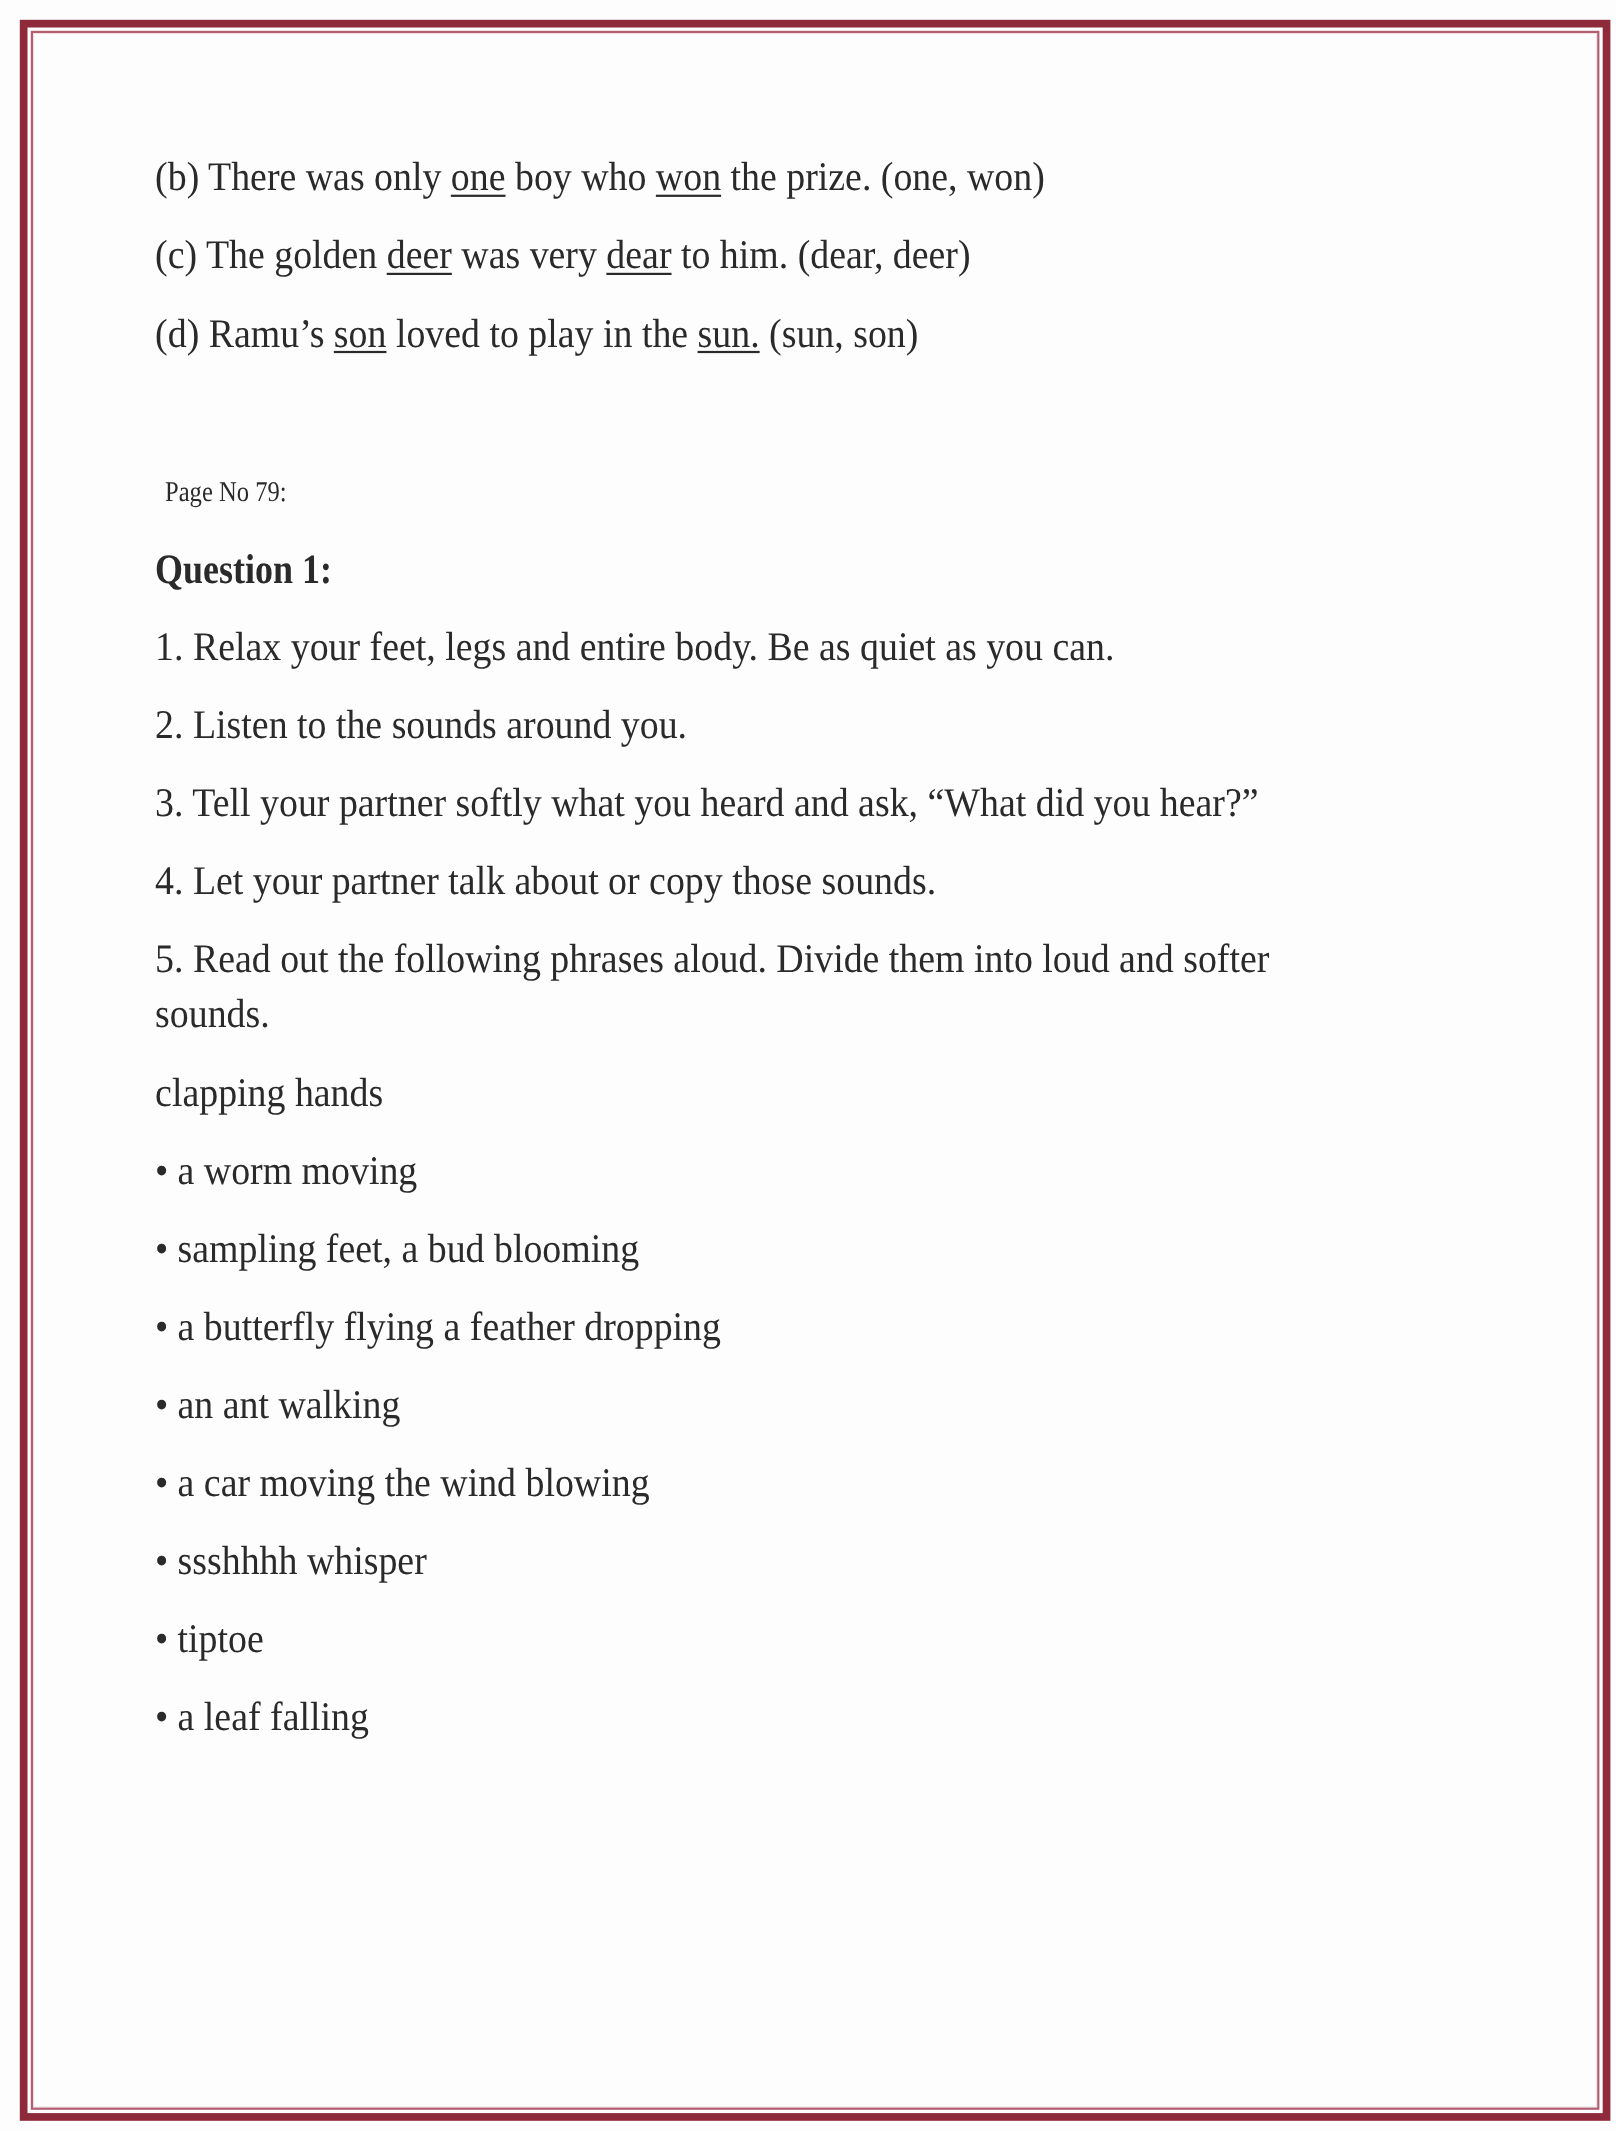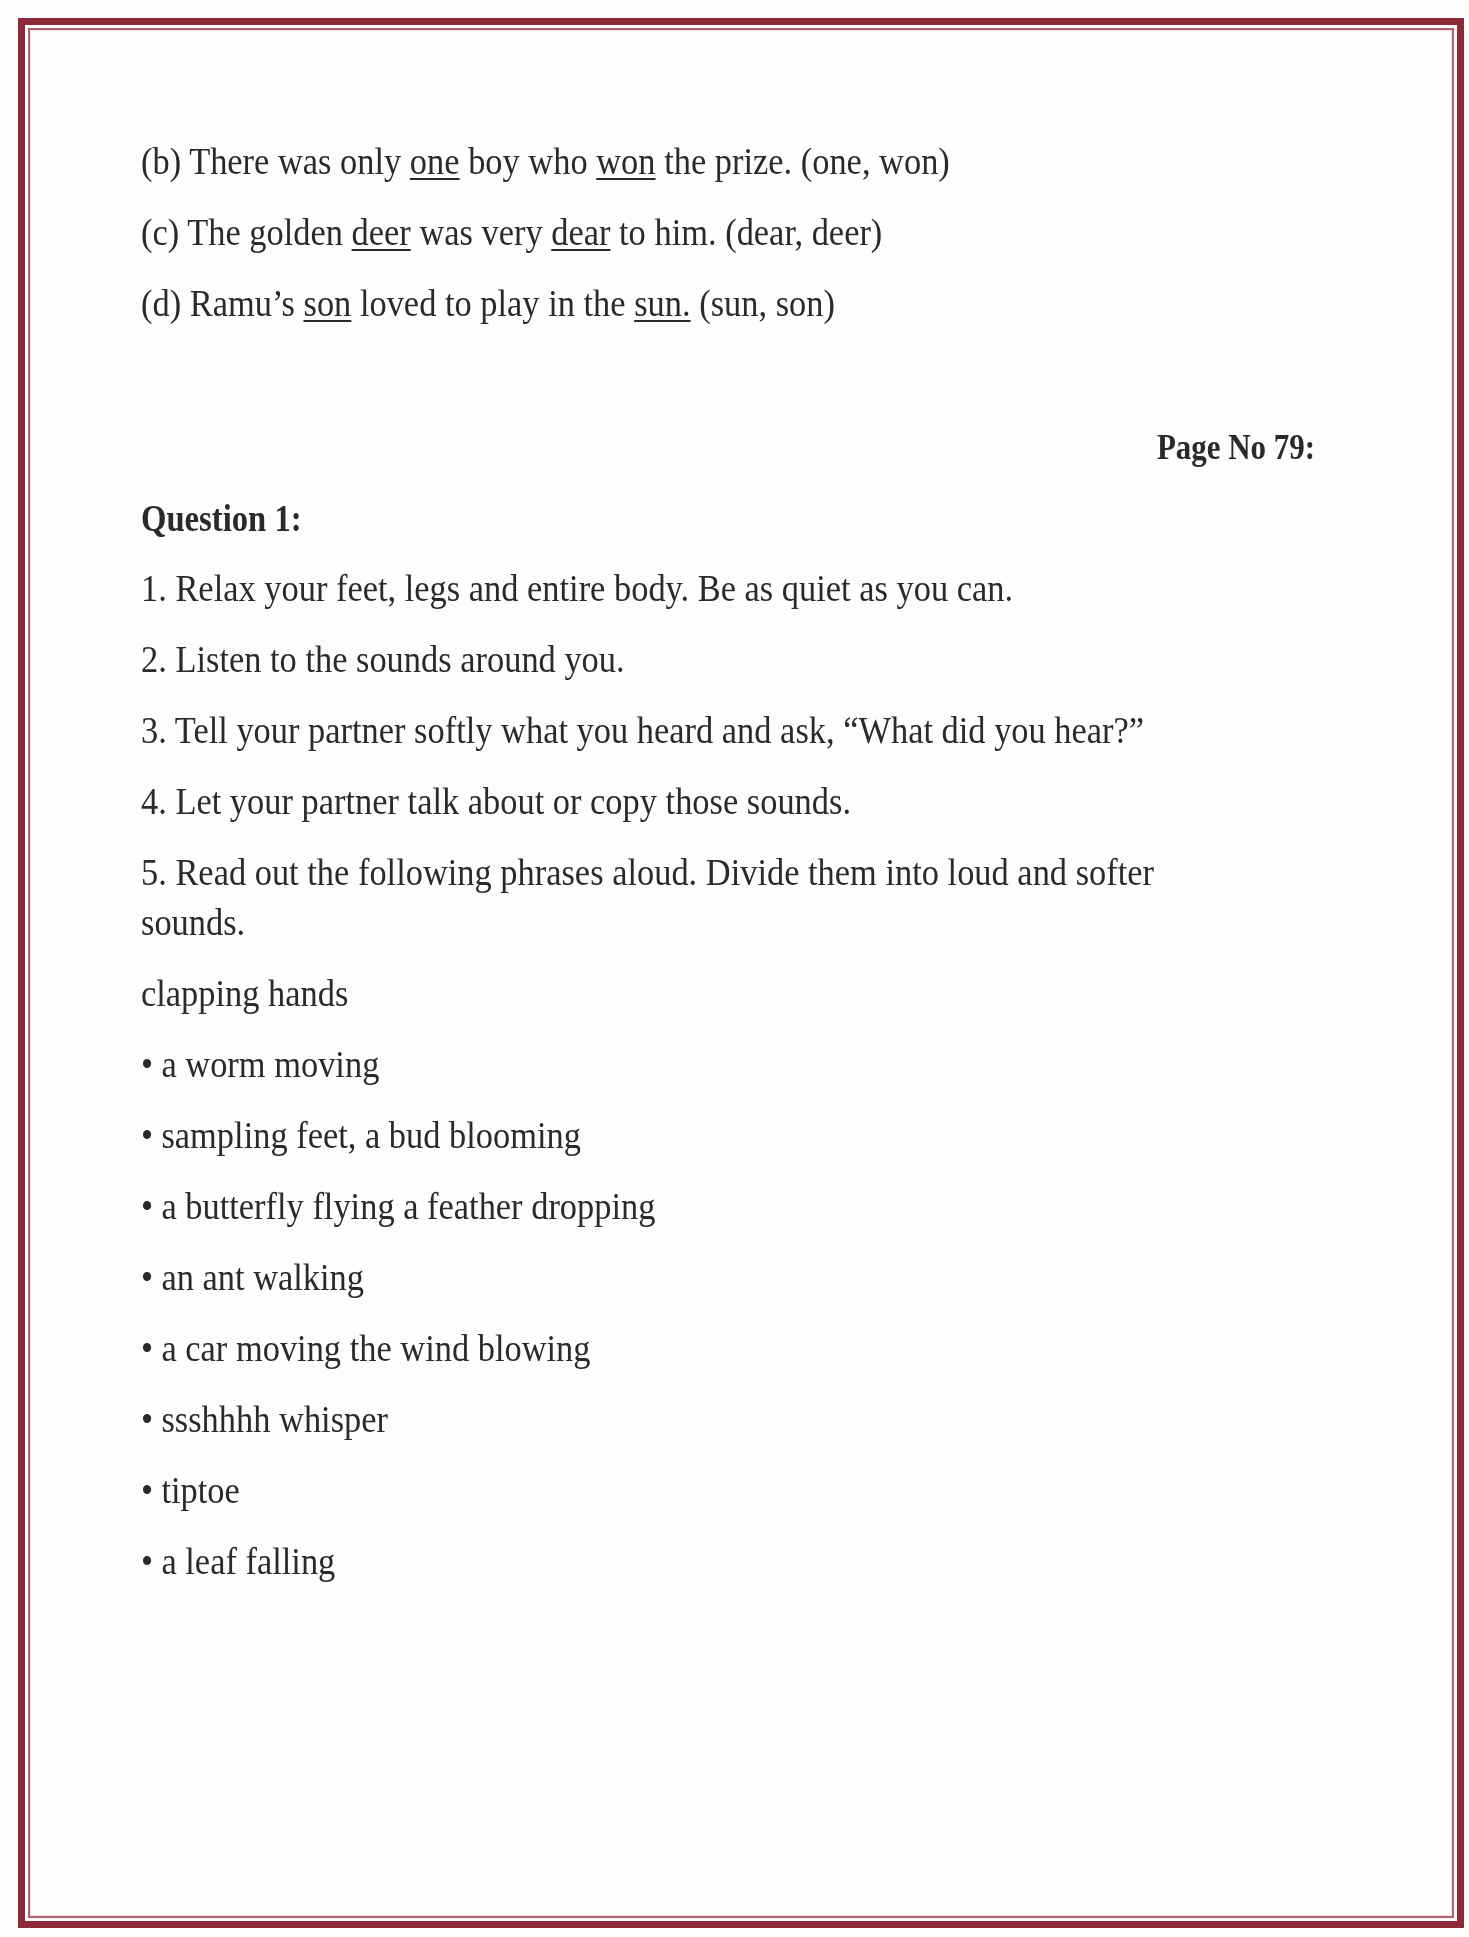--- a/index.html
+++ b/index.html
@@ -56,23 +56,23 @@
     }
     .heading {
       font-weight: bold;
       font-size: 38px;
       transform: scaleX(0.86);
     }
     .centered {
       position: absolute;
       left: 0;
       width: 1187px;
-      text-align: right;
-      font-weight: bold;
-      font-size: 36px;
+      text-align: left;
+      font-weight: normal;
+      font-size: 26px;
       line-height: 44px;
     }
     .centered span {
       display: inline-block;
       transform: scaleX(0.86);
     }
     .bullet::before {
       content: "\2022";
       margin-right: 9px;
     }

